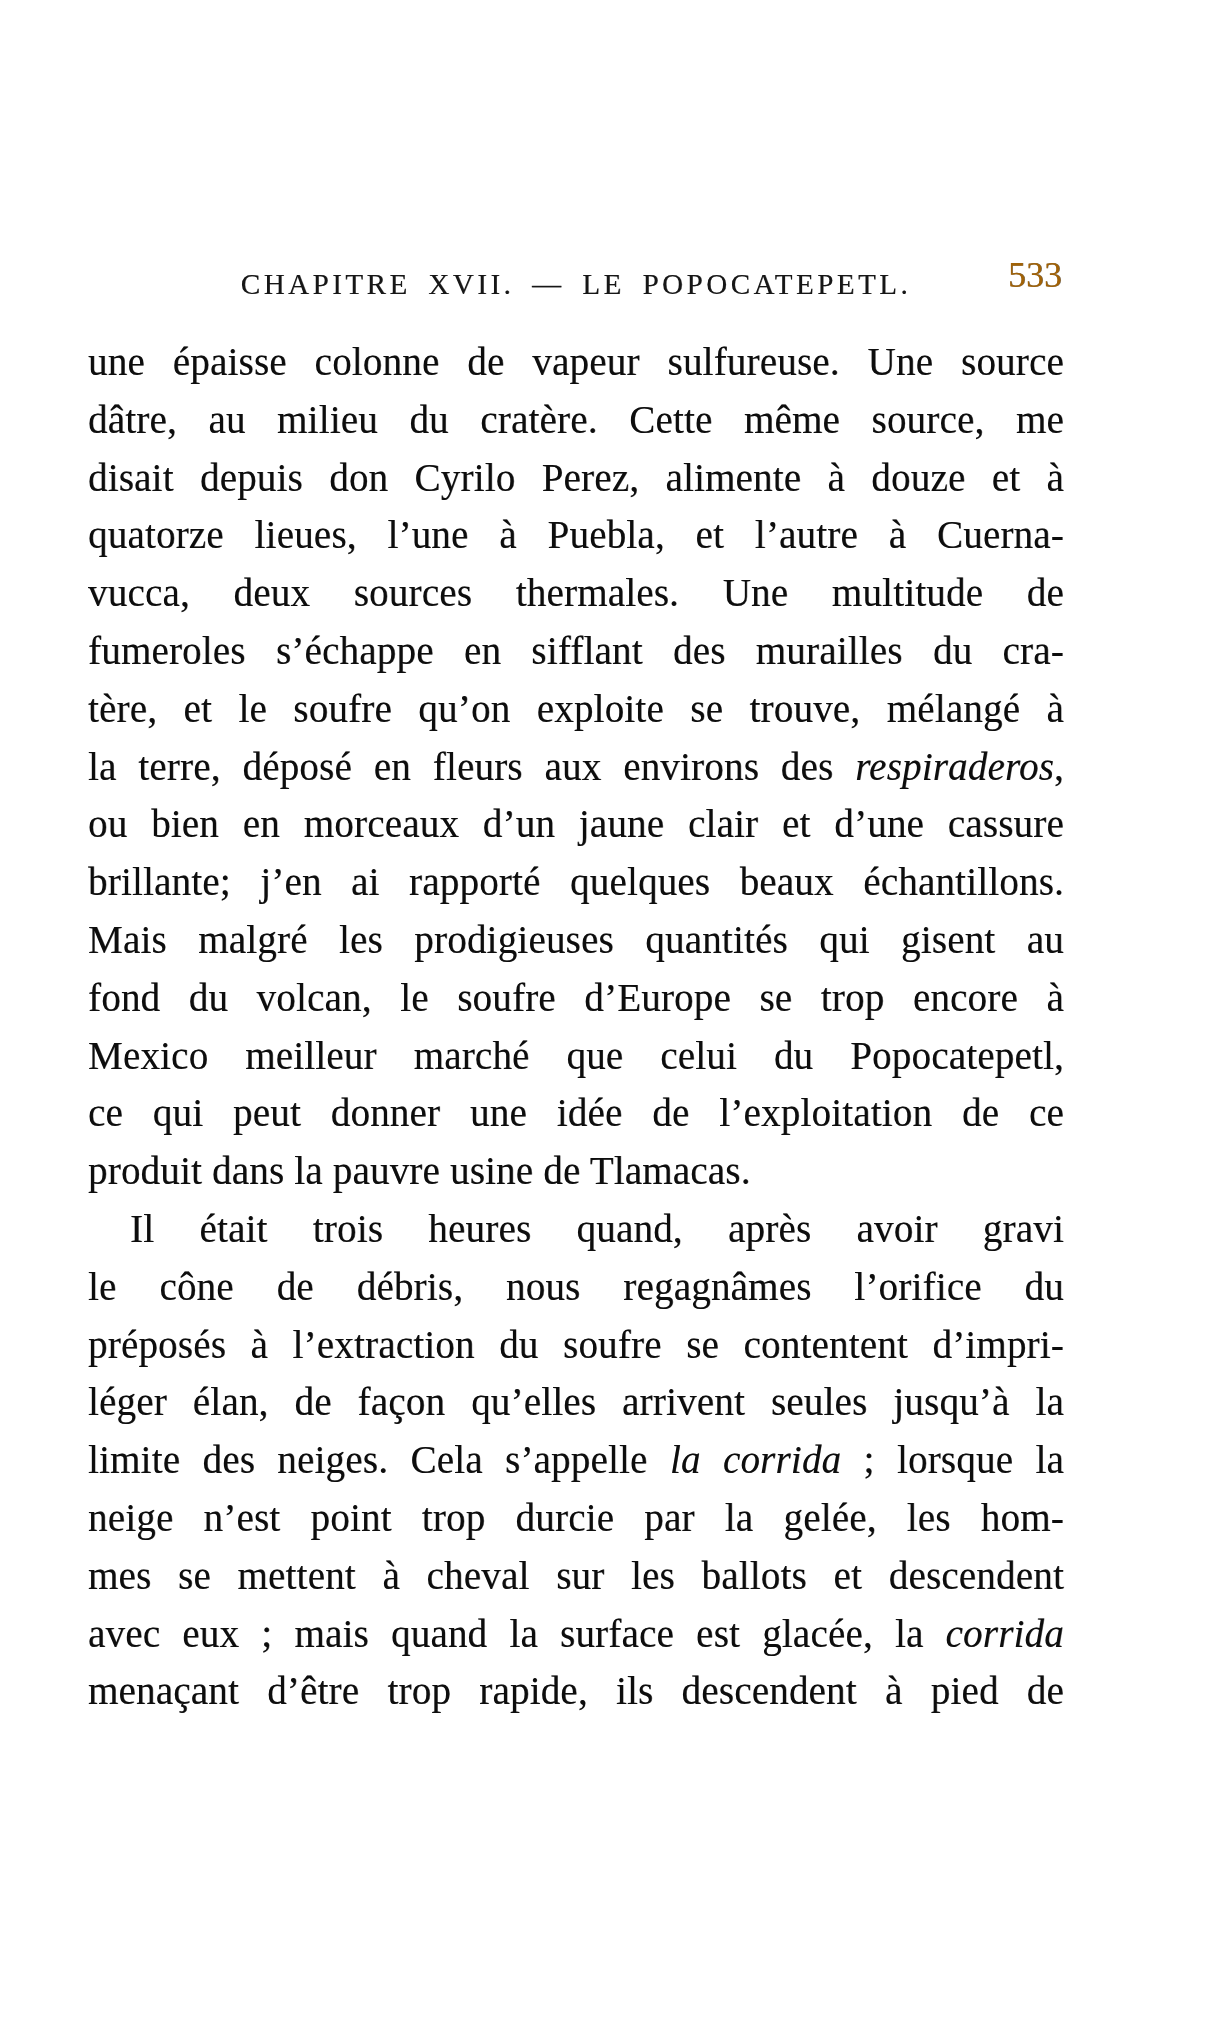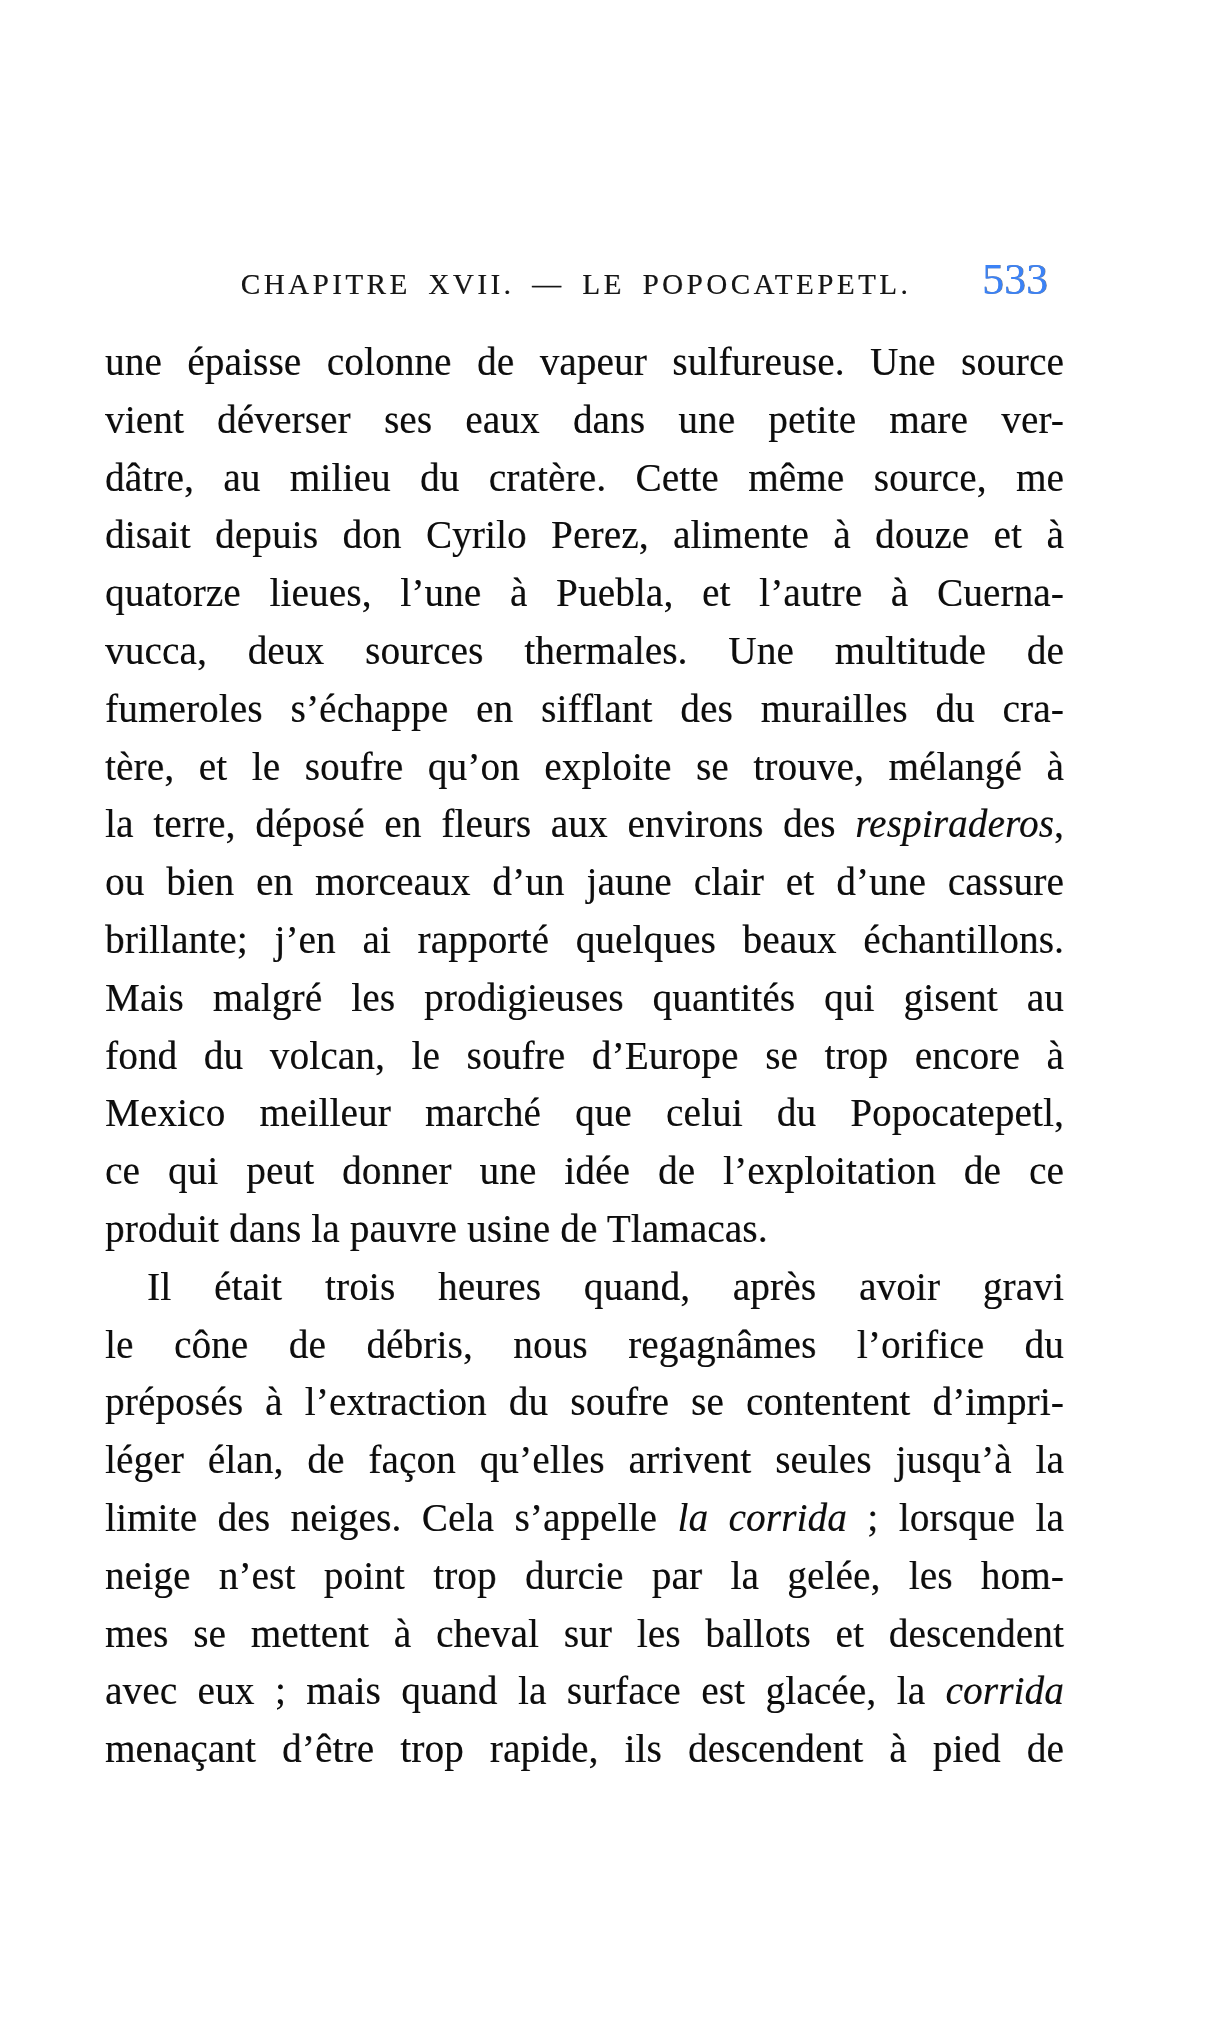--- a/index.html
+++ b/index.html
@@ -32,43 +32,42 @@
     text-align: center;
     font-size: 29px;
     letter-spacing: 3.5px;
     word-spacing: 7px;
     color: #161616;
     text-shadow: 0.4px 0.4px 0.6px rgba(20,20,20,0.55);
     white-space: nowrap;
   }
   .page-number {
     position: absolute;
-    right: 16px;
+    right: 2px;
     top: -8px;
-    font-size: 44px;
-    color: #3b82f6;
+    font-size: 36px;
+    color: #a16207;
     text-shadow: 0.4px 0.4px 0.6px rgba(20,20,20,0.55);
   }
   .body-text {
     position: absolute;
     left: 88px;
     top: 333px;
     width: 976px;
   }
   .line {
     font-size: 39px;
     line-height: 57.8px;
     height: 57.8px;
     text-align: justify;
     text-align-last: justify;
     letter-spacing: 0.2px;
     color: #0d0d0d;
     text-shadow: 0.45px 0.45px 0.6px rgba(15,15,15,0.5);
     white-space: normal;
-    margin-left: 17px;
   }
   .line.para-end {
     text-align-last: left;
   }
   .line.indent {
     text-indent: 42px;
   }
   .it {
     font-style: italic;
   }
@@ -76,21 +75,20 @@
 </head>
 <body>
 
 <div class="page">
   <div class="running-header">
     <div class="header-title">CHAPITRE XVII. — LE POPOCATEPETL.</div>
     <div class="page-number">533</div>
   </div>
   <div class="body-text">
       <div class="line"><span>une épaisse colonne de vapeur sulfureuse. Une source</span></div>
-      <div class="line"><span>vient déverser ses eaux dans une petite mare ver-</span></div>
       <div class="line"><span>dâtre, au milieu du cratère. Cette même source, me</span></div>
       <div class="line"><span>disait depuis don Cyrilo Perez, alimente à douze et à</span></div>
       <div class="line"><span>quatorze lieues, l’une à Puebla, et l’autre à Cuerna-</span></div>
       <div class="line"><span>vucca, deux sources thermales. Une multitude de</span></div>
       <div class="line"><span>fumeroles s’échappe en sifflant des murailles du cra-</span></div>
       <div class="line"><span>tère, et le soufre qu’on exploite se trouve, mélangé à</span></div>
       <div class="line"><span>la terre, déposé en fleurs aux environs des </span><span class="it">respiraderos</span><span>,</span></div>
       <div class="line"><span>ou bien en morceaux d’un jaune clair et d’une cassure</span></div>
       <div class="line"><span>brillante; j’en ai rapporté quelques beaux échantillons.</span></div>
       <div class="line"><span>Mais malgré les prodigieuses quantités qui gisent au</span></div>

